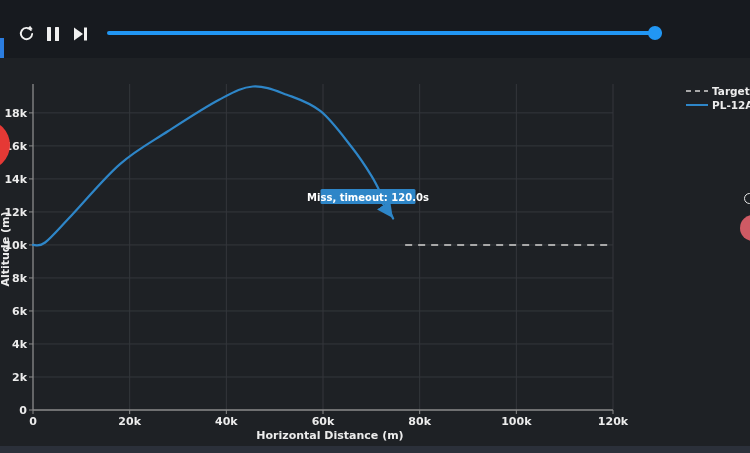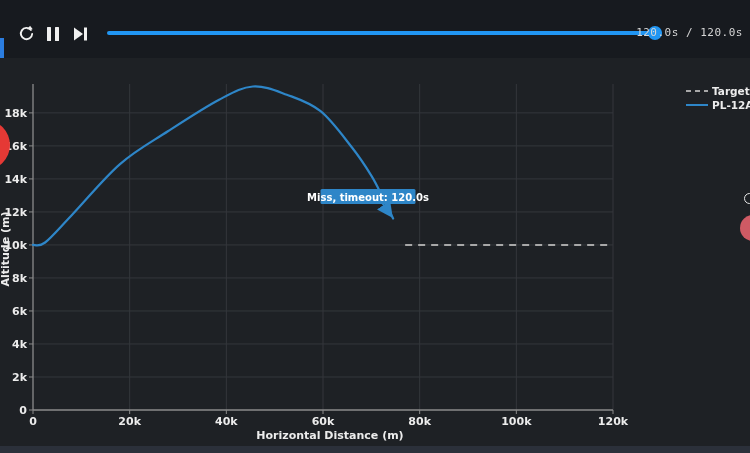--- a/index.html
+++ b/index.html
@@ -74,21 +74,20 @@
           <rect x="11" y="1.5" width="3" height="13" fill="#f0f0f0"></rect>
         </svg>
       </span>
     </button>
 
     <div class="slider">
       <div class="track"></div>
       <div class="knob" style="left:541px;"></div>
     </div>
 
-    <div class="time-display"><span>120.0s</span><span> / </span><span>120.0s</span></div>
   </div>
 
   <div class="chart-wrap">
     <svg id="plot" width="750" height="388" viewBox="0 0 750 388">
       <defs>
         <marker id="arrowhead" markerWidth="9" markerHeight="9" refX="6.5" refY="4" orient="auto">
           <path d="M0 0 L8 4 L0 8 Z" fill="#2e86c8"></path>
         </marker>
       </defs>
 

